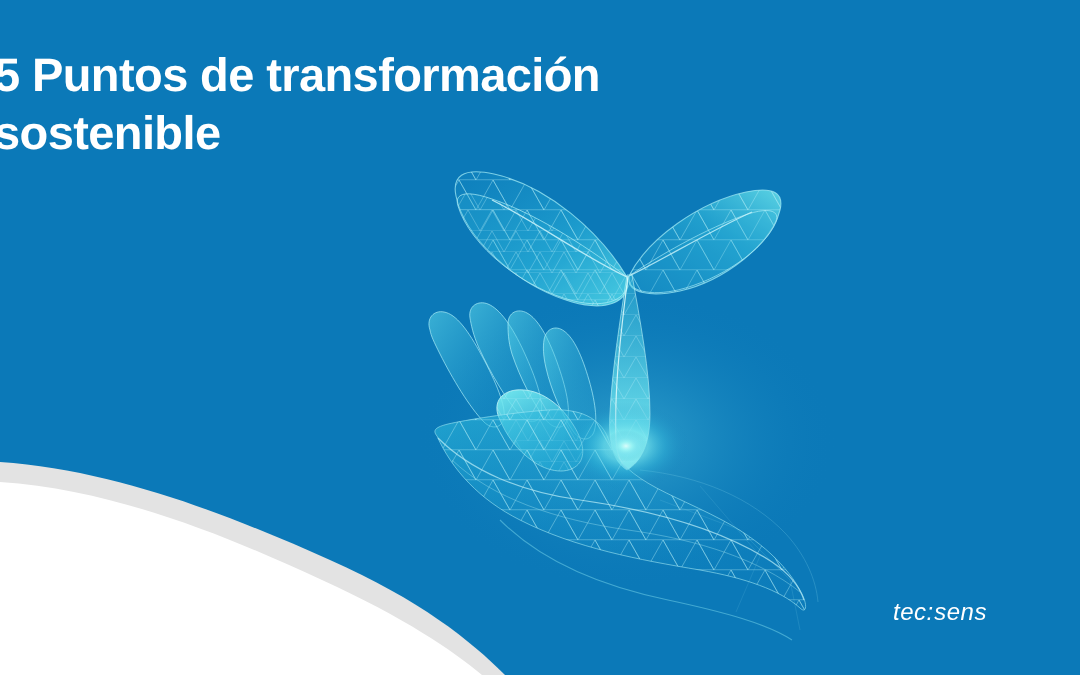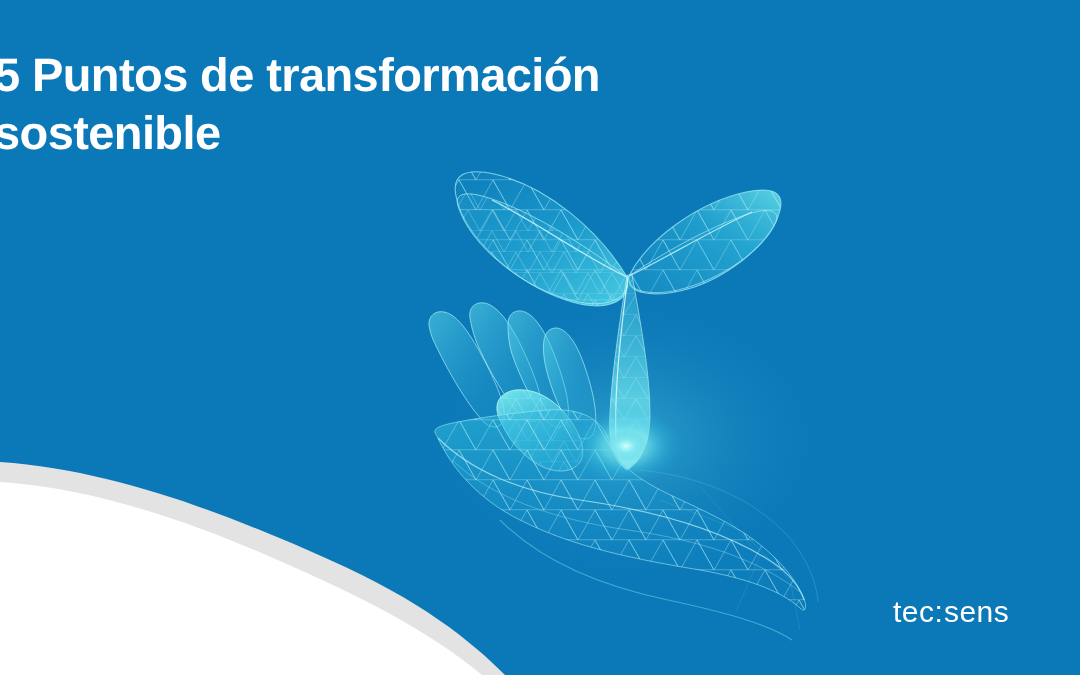--- a/index.html
+++ b/index.html
@@ -57,24 +57,25 @@
 
   
   .logo {
     position:absolute;
     left:893px;
     top:592px;
     height:40px;
     color:#ffffff;
     font-family:"Liberation Sans", sans-serif;
     font-weight:normal;
-    font-size:30px;
+    font-size:24px;
     line-height:40px;
     letter-spacing:0.5px;
     white-space:nowrap;
+    font-style:italic;
   }
   .logo .sep { letter-spacing:1px; }
 </style>
 </head>
 <body>
 
 <div class="stage">
 
   <div class="bg-fill"></div>
 

